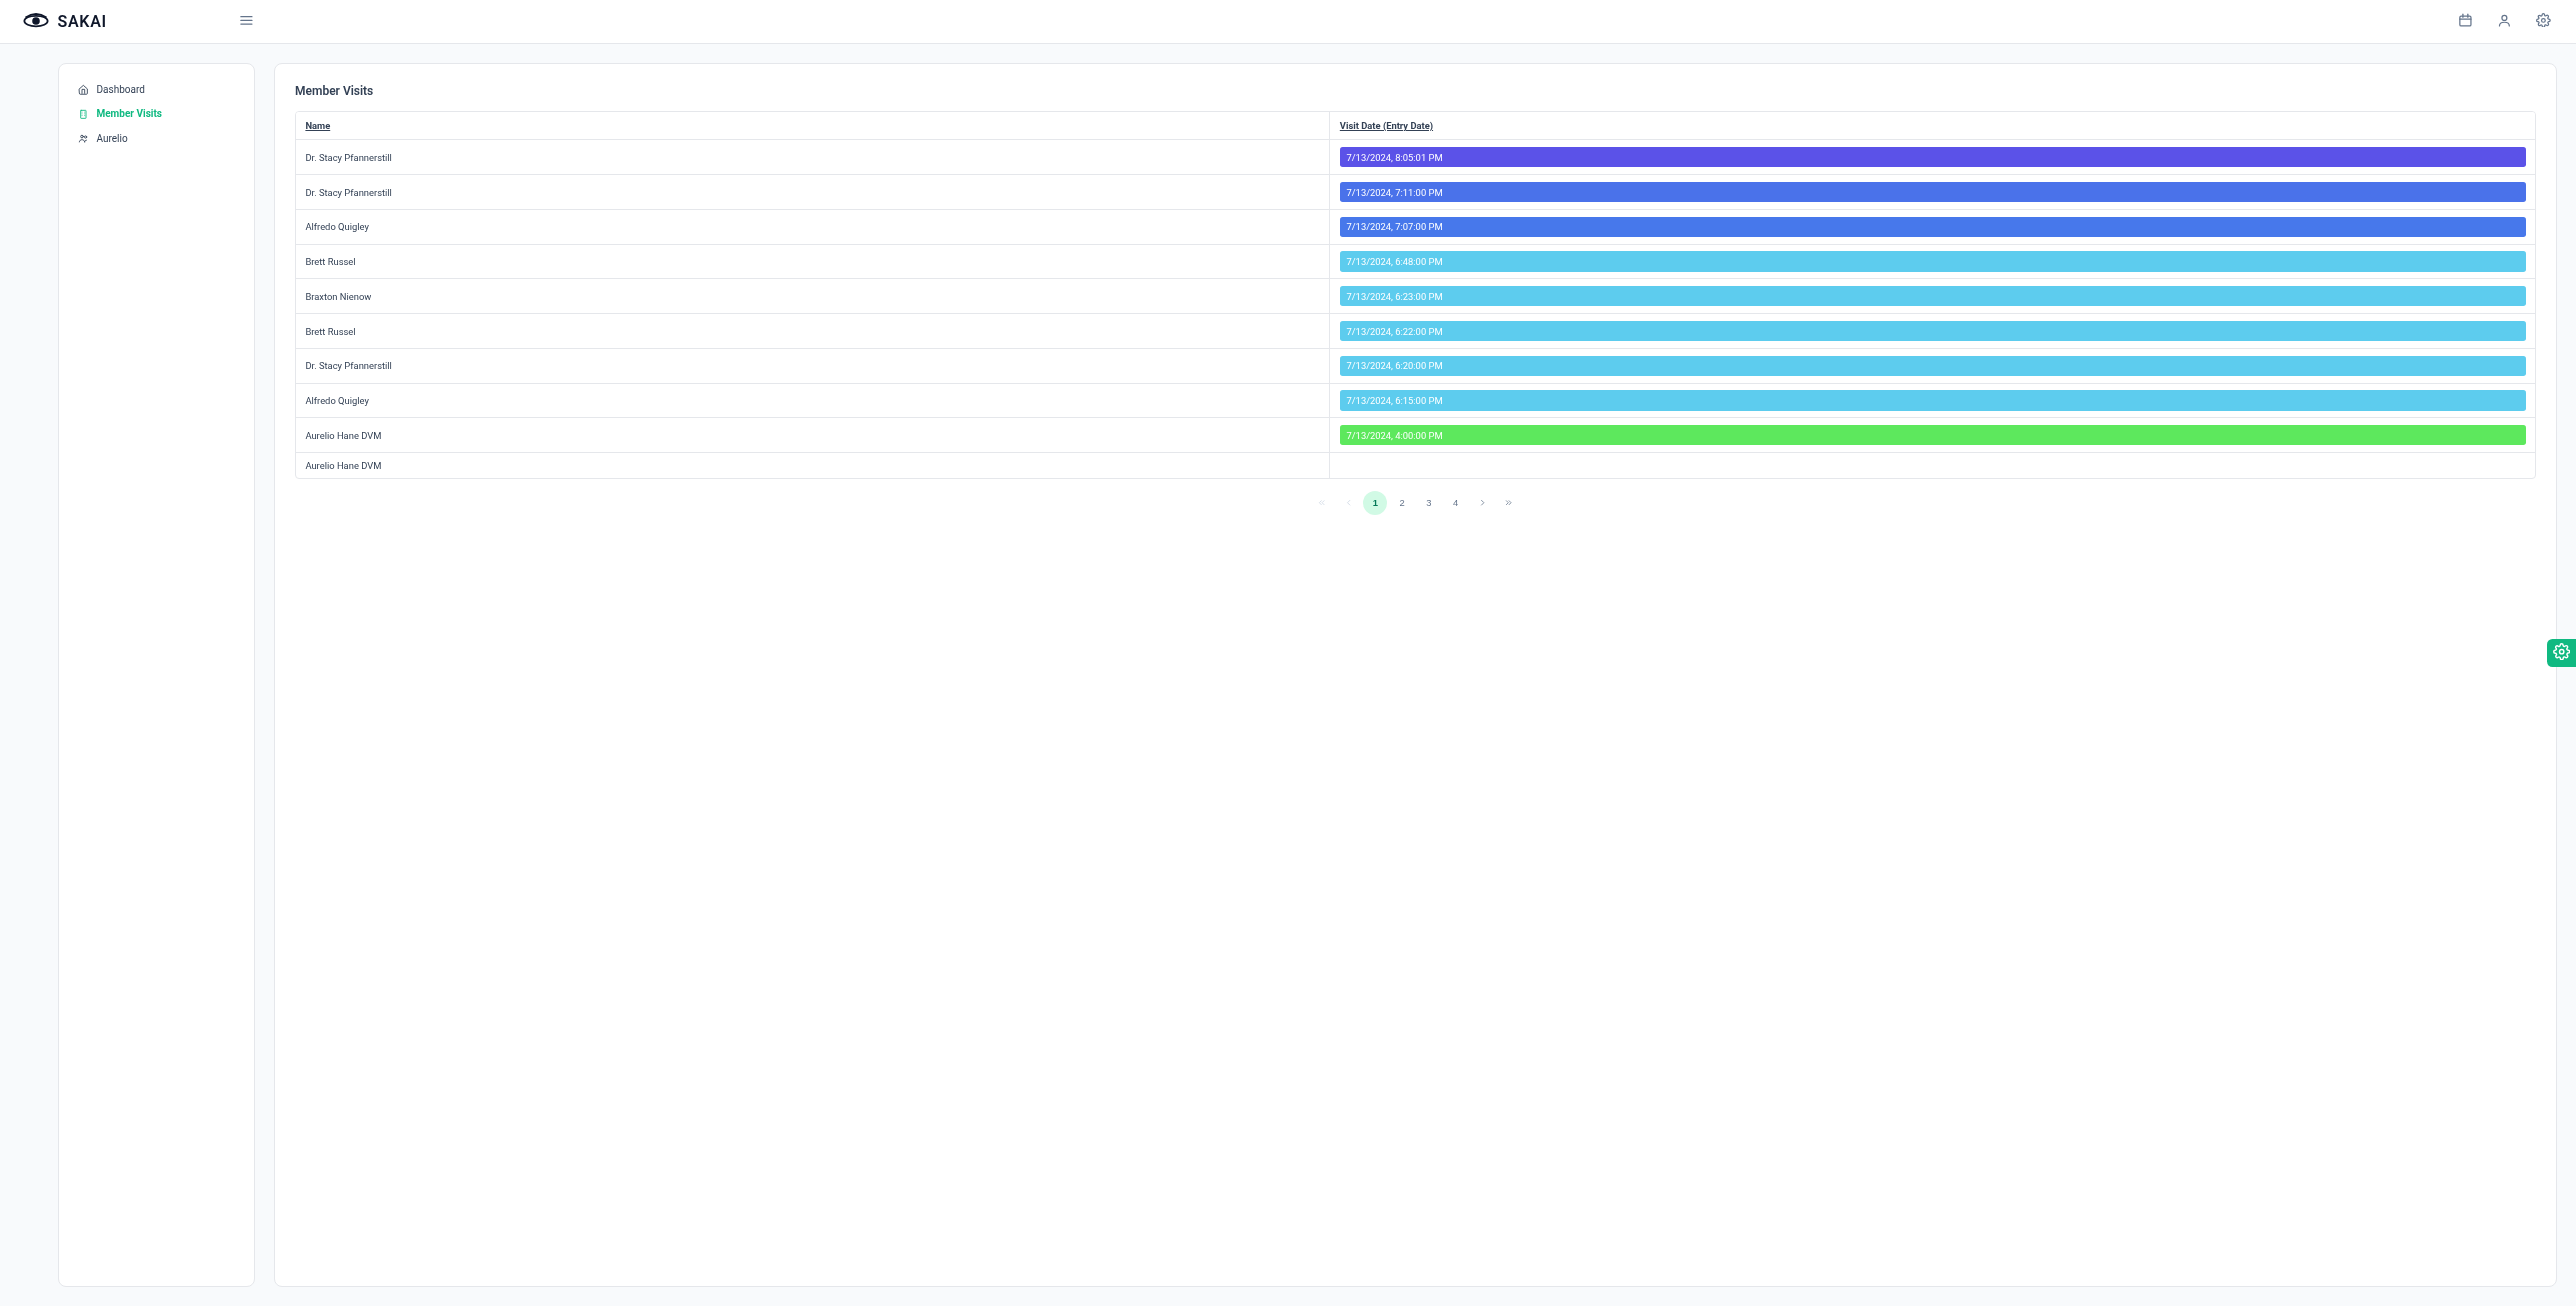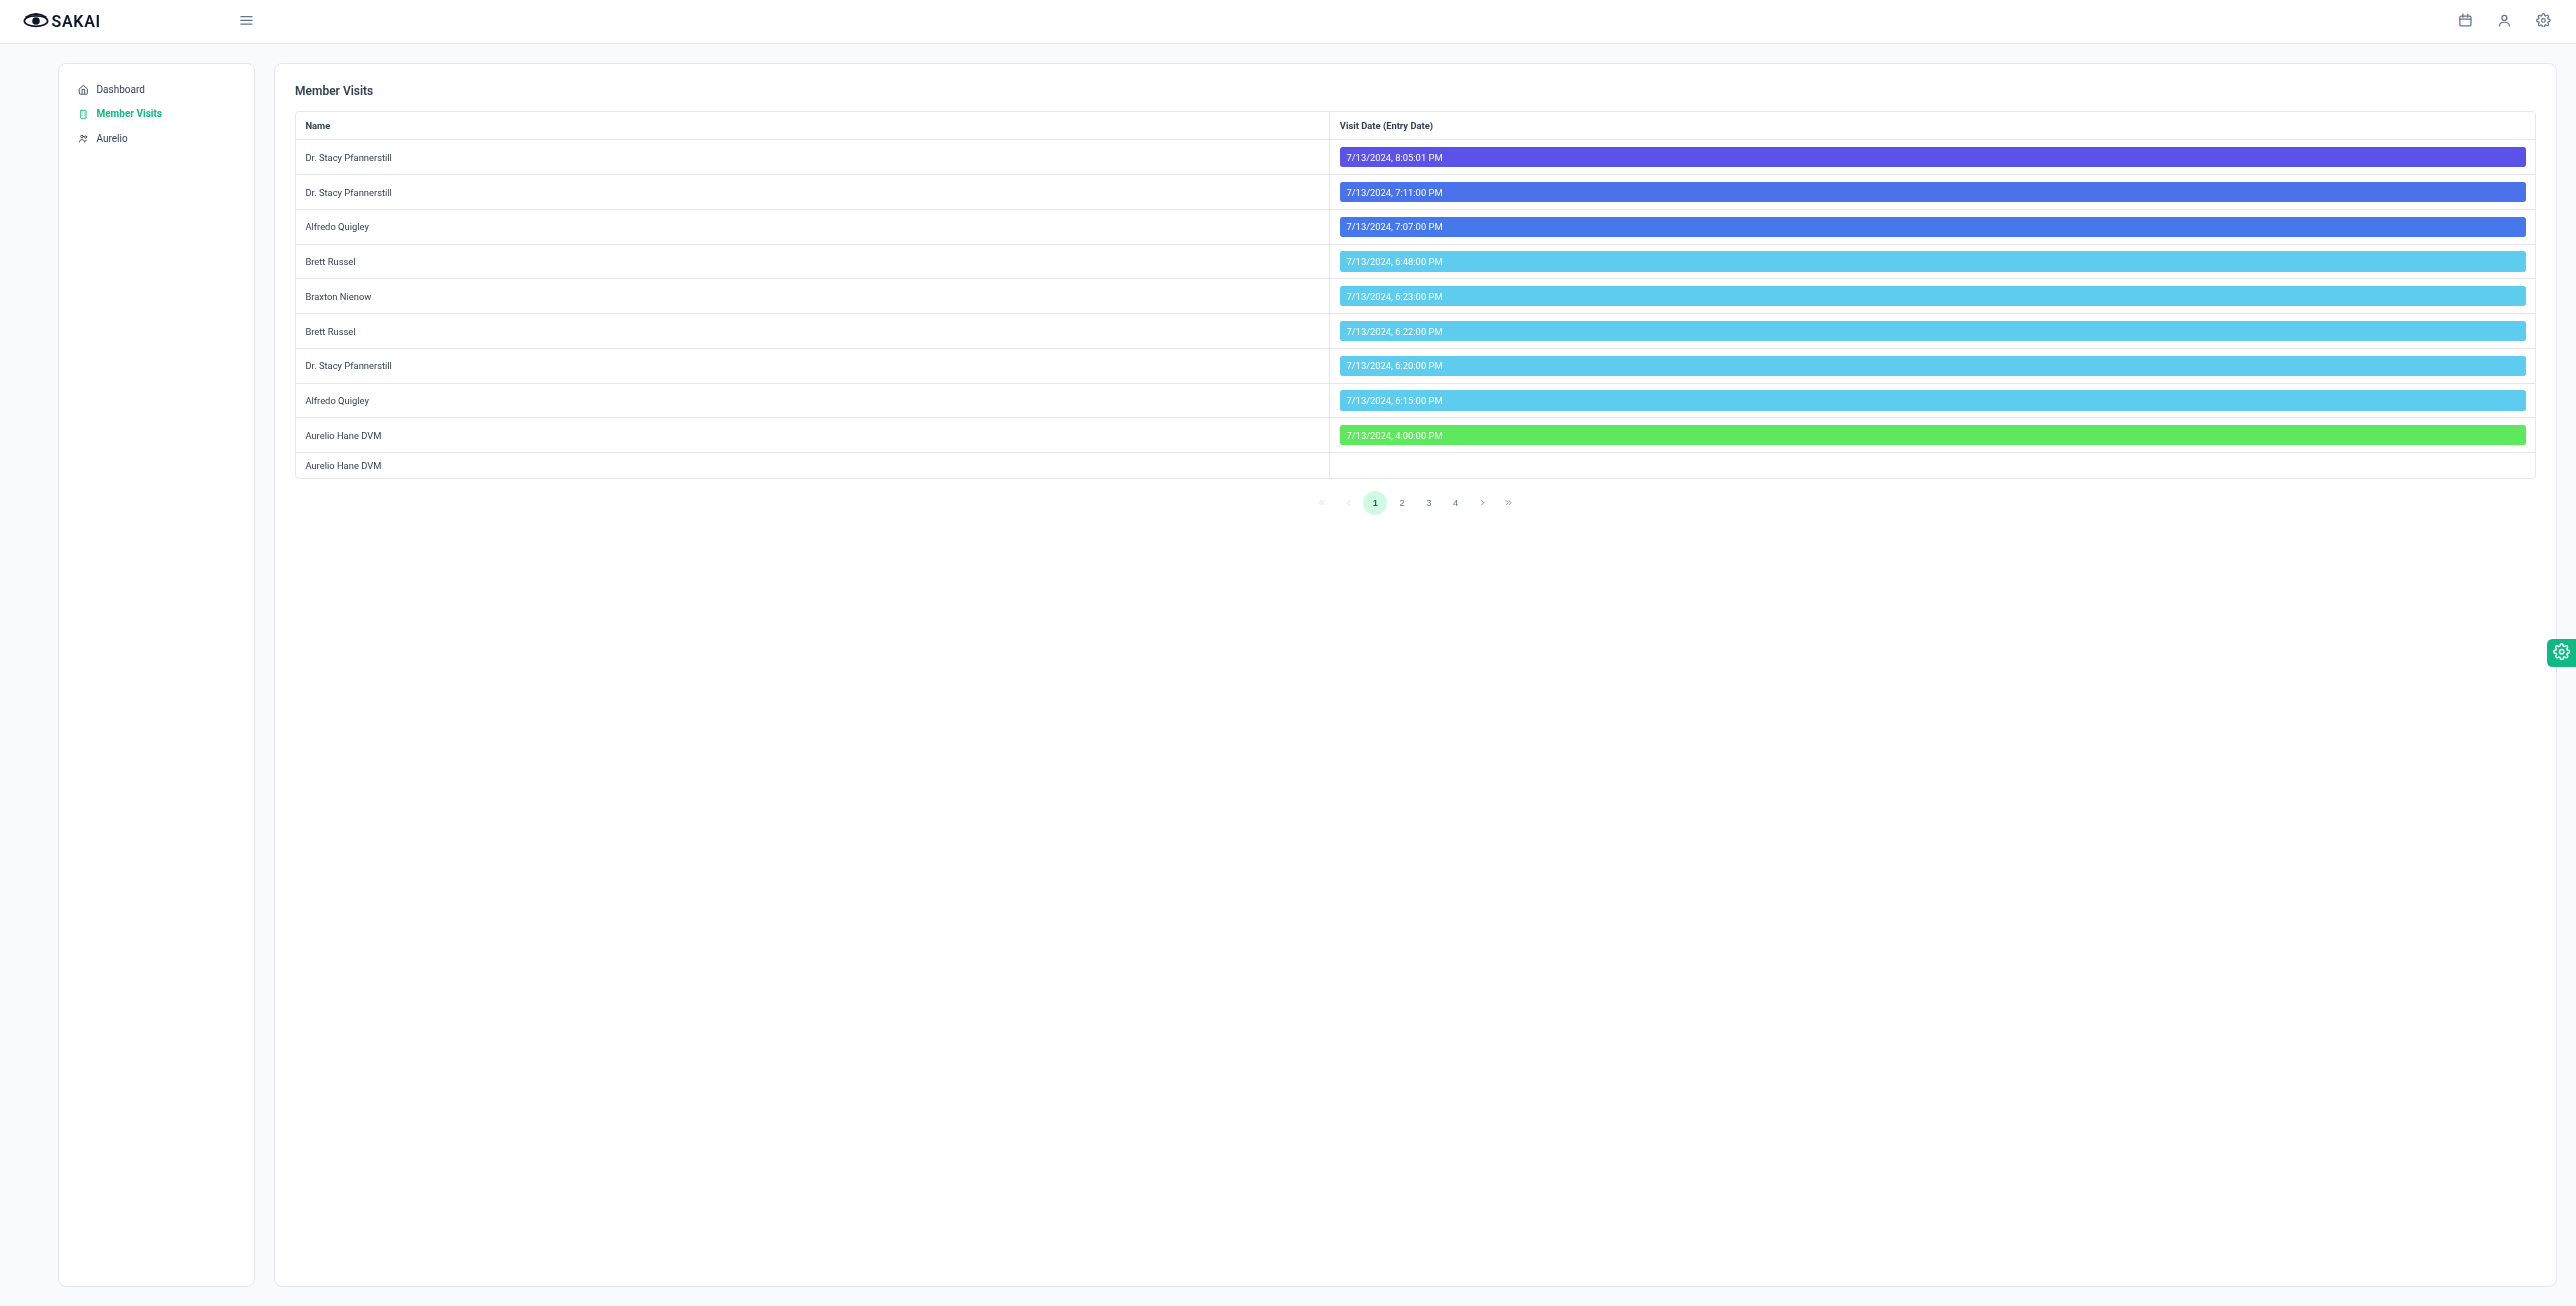--- a/index.html
+++ b/index.html
@@ -17,21 +17,21 @@
       height: 44px;
       display: flex;
       align-items: center;
       padding: 0 21.5px;
       border-bottom: 0.7px solid #e5e7eb;
       background: #fff;
     }
     .topbar-left {
       display: flex;
       align-items: center;
-      gap: 2px;
+      gap: 8px;
       width: 215px;
     }
     .logo-icon {
       width: 28px;
       height: 24px;
     }
     .logo-text {
       font-size: 16px;
       font-weight: 600;
       letter-spacing: 0.7px;
@@ -127,20 +127,21 @@
     }
     .table-header {
       display: flex;
       background: #fff;
       border-bottom: 0.7px solid #e5e7eb;
     }
     .table-header .cell {
       padding: 8px 9.4px;
       font-weight: 700;
       color: #334155;
+      text-decoration: underline;
     }
     .table-row {
       display: flex;
       border-bottom: 0.7px solid #e5e7eb;
     }
     .table-row:last-child {
       border-bottom: none;
     }
     .cell {
       padding: 6.7px 9.4px;

